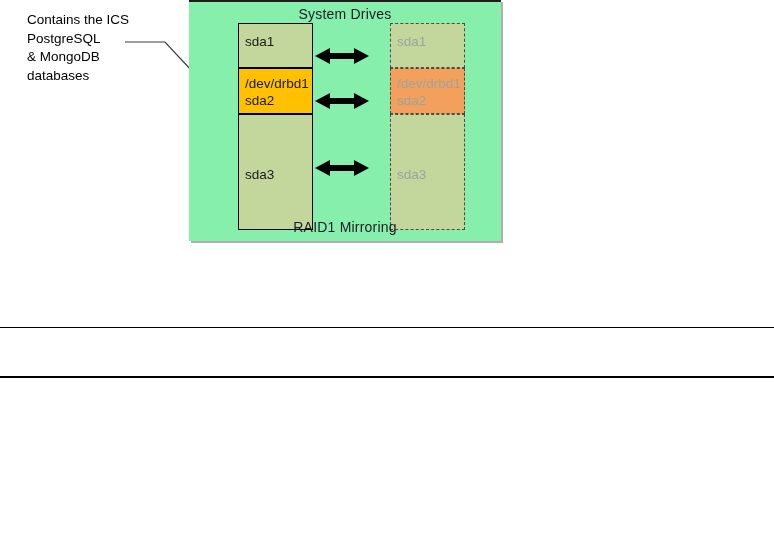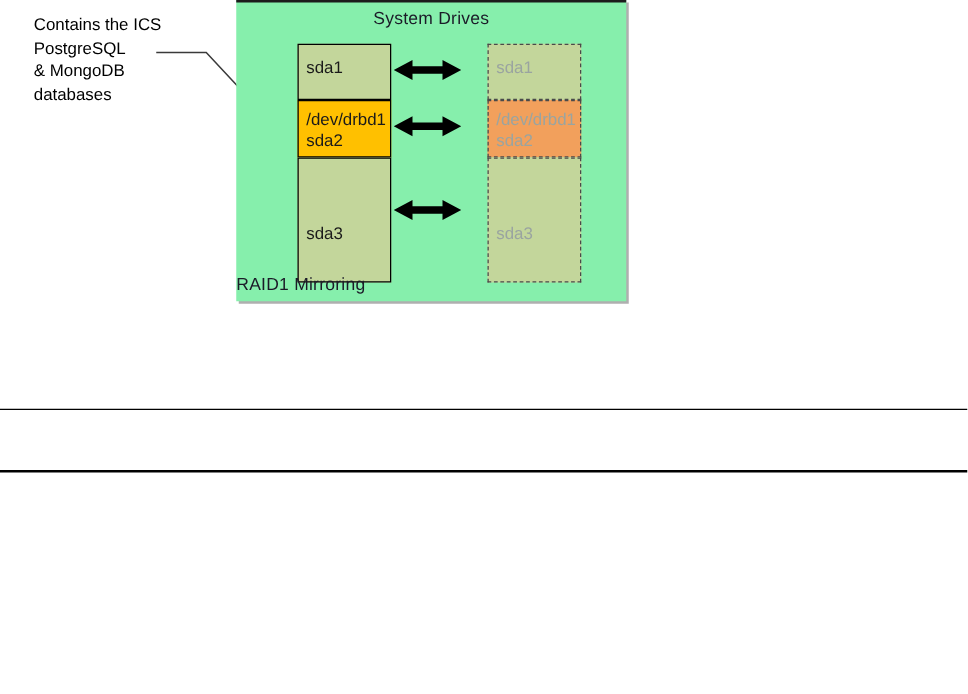--- a/index.html
+++ b/index.html
@@ -60,29 +60,30 @@
     text-align: center;
     font-size: 14px;
     color: #1b1b28;
     letter-spacing: 0.2px;
   }
   .panel-footer {
     position: absolute;
     left: 0;
     right: 0;
     bottom: 6px;
+    text-align: center;
     font-size: 14px;
     color: #1b1b28;
     letter-spacing: 0.2px;
   }
 
   
   .drive-column {
     position: absolute;
-    top: 33px;
+    top: 21px;
     width: 95px;
     height: 179px;
     box-sizing: border-box;
     padding-left: 20px;
   }
   #drive-primary  { left: 29px; }
   #drive-mirror   { left: 181px; }
 
   .partition {
     position: relative;
@@ -112,21 +113,21 @@
   }
   #drive-mirror .partition:last-child { border-bottom-width: 1.4px; }
   #drive-mirror .part-label { color: #9aa4a0; }
 
   .part-green  { background: #c3d69b; }
   .part-amber  { background: #ffc000; }
   .part-salmon { background: #f2a05c; }
 
   .h-42 { height: 45px; }
   .h-46 { height: 46px; }
-  .h-88 { height: 100px; text-decoration: underline; }
+  .h-88 { height: 116px; text-decoration: underline; }
 
   .label-top { top: 9px; }
   .label-mid { top: 6px; }
   .label-low { top: 51px; }
 
   
   .mirror-arrow {
     position: absolute;
     left: 124px;
     width: 58px;

